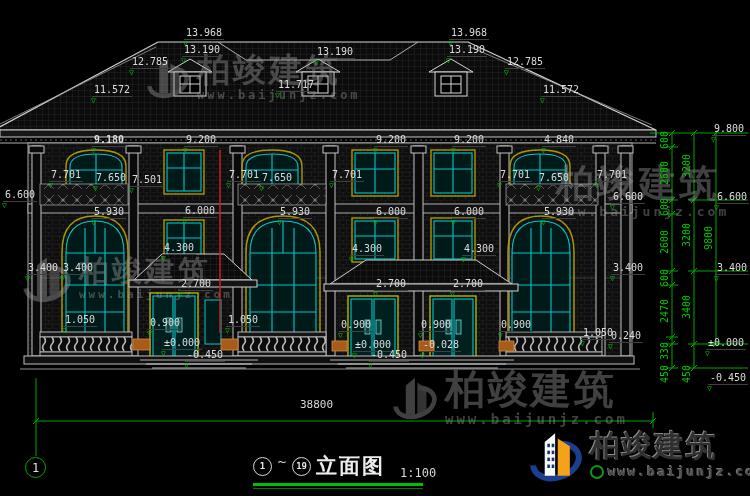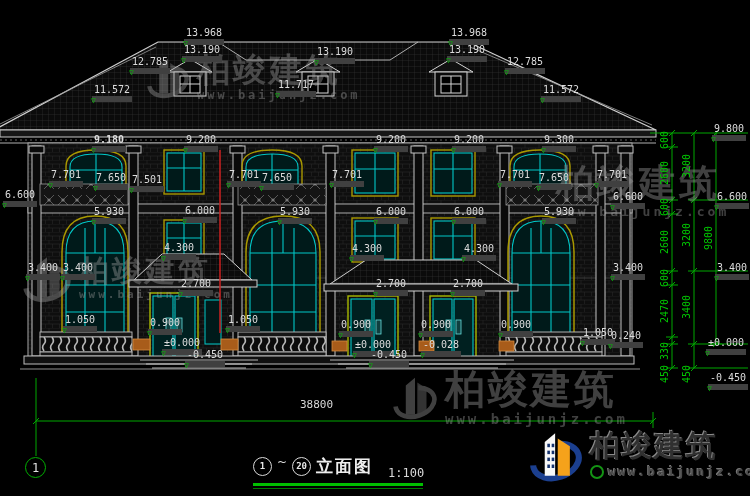--- a/index.html
+++ b/index.html
@@ -2,21 +2,21 @@
 <html><head>
 <meta charset="utf-8">
 <style>
   html,body{margin:0;padding:0;background:#000;width:750px;height:496px;overflow:hidden;}
   #stage{position:relative;width:750px;height:496px;background:#000;
          font-family:"DejaVu Sans","Liberation Sans",sans-serif;}
   #cad{position:absolute;left:0;top:0;z-index:1;}
   
   #labels{position:absolute;left:0;top:0;width:750px;height:496px;z-index:5;pointer-events:none;}
   .lvl{position:absolute;font:10px "DejaVu Sans Mono",monospace;color:#dcdcdc;
-       border-bottom:6px solid #404040;padding:0 2px 1px 2px;white-space:nowrap;line-height:11px;}
+       border-bottom:1px solid #404040;padding:0 2px 1px 2px;white-space:nowrap;line-height:11px;}
   .lvl::after{content:"▽";position:absolute;left:-1px;bottom:-9px;font-size:8px;line-height:8px;color:#00c000;}
   .chain-dim{position:absolute;font:10px "DejaVu Sans Mono",monospace;color:#00c800;
        transform:translate(-50%,-50%) rotate(-90deg);white-space:nowrap;line-height:10px;}
   .dim-total{position:absolute;left:300px;top:398px;font:11px "DejaVu Sans Mono",monospace;color:#d8d8d8;z-index:5;}
   
   .wm{position:absolute;display:flex;align-items:center;gap:7px;color:#9a9a9a;opacity:.42;z-index:3;}
   .wm .wtxt{display:flex;flex-direction:column;line-height:1;}
   .wm .chars{font-weight:bold;letter-spacing:3px;white-space:nowrap;}
   .wm .url{letter-spacing:3px;font-weight:bold;white-space:nowrap;margin-top:3px;font-family:"DejaVu Sans Mono",monospace;}
   #wm1{left:146px;top:50px;}  #wm1 .chars{font-size:33px;} #wm1 .url{font-size:12px;}
@@ -30,21 +30,21 @@
   #logo .url{font-size:13px;font-weight:bold;letter-spacing:2px;color:#4a4a4a;margin-top:3px;
         font-family:"DejaVu Sans Mono",monospace;display:flex;align-items:center;gap:4px;
         text-shadow:-1px -1px 0 #777;}
   #logo .gdot{width:10px;height:10px;border:2px solid #149414;border-radius:50%;display:inline-block;}
   
   #titlebar{position:absolute;left:253px;top:452px;z-index:5;}
   #titlerow{display:flex;align-items:center;gap:5px;}
   .tcirc{width:17px;height:17px;border:1.6px solid #d8d8d8;border-radius:50%;color:#e8e8e8;
          display:flex;align-items:center;justify-content:center;font:bold 9px "DejaVu Sans Mono",monospace;}
   .tilde{color:#d8d8d8;font-size:12px;margin-top:-8px;}
-  .tname{color:#ededed;font-size:17px;font-weight:bold;letter-spacing:2px;}
+  .tname{color:#ededed;font-size:21px;font-weight:bold;letter-spacing:2px;}
   .tscale{color:#d8d8d8;font:12px "DejaVu Sans Mono",monospace;margin-left:10px;margin-top:14px;}
   .ul1{height:3px;background:#00c000;margin-top:3px;width:170px;}
   .ul2{height:1px;background:#007800;margin-top:2px;width:170px;}
   
   #axis1{position:absolute;left:25px;top:457px;width:19px;height:19px;border:1.6px solid #00b000;
          border-radius:50%;color:#e0e0e0;display:flex;align-items:center;justify-content:center;
          font:12px "DejaVu Sans Mono",monospace;z-index:5;}
 </style>
 </head>
 <body>
@@ -327,21 +327,21 @@
       <span class="lvl" style="left: 276px; top: 79px; text-align: center;">11.717</span>
       <span class="lvl" style="left: 315px; top: 46px;">13.190</span>
       <span class="lvl" style="left: 449px; top: 27px;">13.968</span>
       <span class="lvl" style="left: 447px; top: 44px;">13.190</span>
       <span class="lvl" style="left: 505px; top: 56px;">12.785</span>
       <span class="lvl" style="left: 541px; top: 84px;">11.572</span>
       <span class="lvl" style="left: 92px; top: 134px; font-weight: bold;">9.180</span>
       <span class="lvl" style="left: 184px; top: 134px;">9.200</span>
       <span class="lvl" style="left: 374px; top: 134px;">9.200</span>
       <span class="lvl" style="left: 452px; top: 134px;">9.200</span>
-      <span class="lvl" style="left: 542px; top: 134px;">9.300</span>
+      <span class="lvl" style="left: 542px; top: 134px;">4.840</span>
       <span class="lvl" style="left: 49px; top: 169px;">7.701</span>
       <span class="lvl" style="left: 94px; top: 172px;">7.650</span>
       <span class="lvl" style="left: 130px; top: 174px;">7.501</span>
       <span class="lvl" style="left: 227px; top: 169px;">7.701</span>
       <span class="lvl" style="left: 260px; top: 172px;">7.650</span>
       <span class="lvl" style="left: 330px; top: 169px;">7.701</span>
       <span class="lvl" style="left: 498px; top: 169px;">7.701</span>
       <span class="lvl" style="left: 537px; top: 172px;">7.650</span>
       <span class="lvl" style="left: 595px; top: 169px;">7.701</span>
       <span class="lvl" style="left: 3px; top: 189px;">6.600</span>
@@ -395,21 +395,21 @@
     </div>
 
   <span class="dim-total">38800</span>
 
   <div id="axis1">1</div>
 
   <div id="titlebar">
     <div id="titlerow">
       <span class="tcirc">1</span>
       <span class="tilde">~</span>
-      <span class="tcirc">20</span>
+      <span class="tcirc">19</span>
       <span class="tname">立面图</span>
       <span class="tscale">1:100</span>
     </div>
     <div class="ul1"></div>
     <div class="ul2"></div>
   </div>
 
   <div id="logo">
     <svg width="52" height="62" viewBox="0 0 60 70">
       <ellipse cx="30" cy="42" rx="27" ry="19" fill="none" stroke="#1b3f8f" stroke-width="7" transform="rotate(-18 30 42)" stroke-dasharray="76 44"></ellipse>

